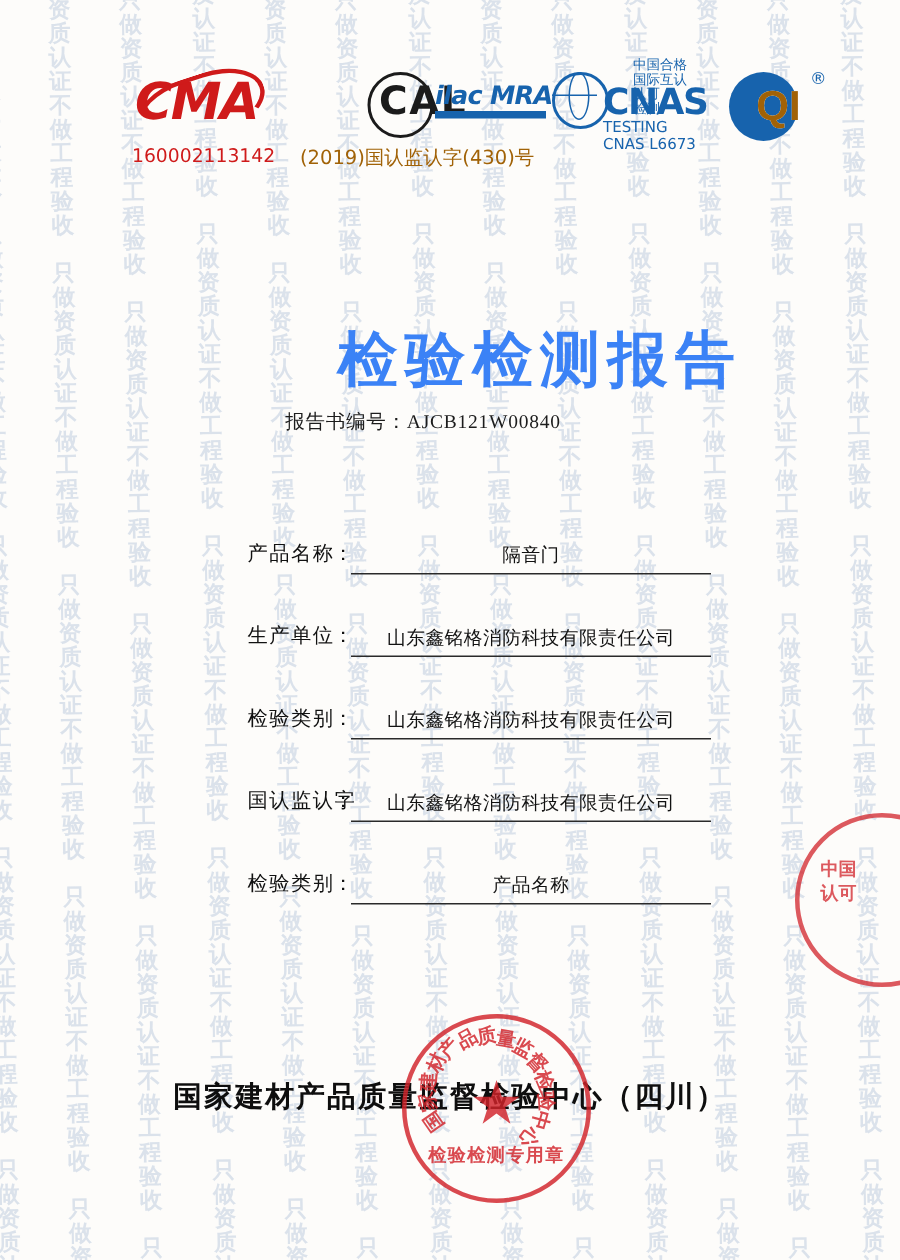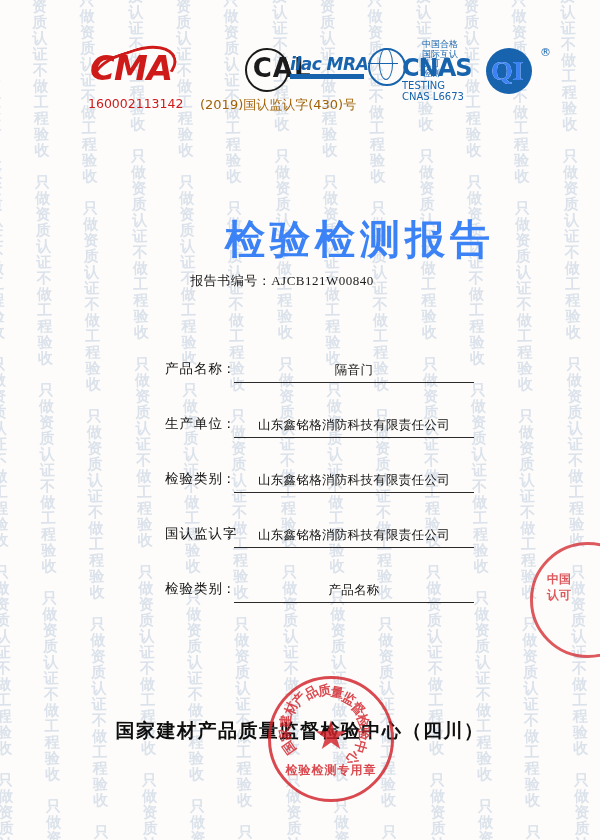--- a/index.html
+++ b/index.html
@@ -238,26 +238,27 @@
     width: 46px;
     height: 46px;
     border-radius: 50%;
     background: #1763ad;
   }
   .qi-letters {
     position: absolute;
     left: 5px;
     top: 6px;
     width: 56px;
-    font-family: Liberation Serif, serif;
+    font-family: Liberation Sans, sans-serif;
     font-weight: bold;
     font-size: 28px;
     line-height: 38px;
-    color: #3b82f6;
+    color: #a16207;
     text-shadow: 0 0 0 #fff;
+    text-align: center;
   }
   .qi-reg {
     position: absolute;
     left: 54px;
     top: 0px;
     font-family: "DejaVu Sans", sans-serif;
     font-size: 11px;
     color: #1763ad;
   }
 

